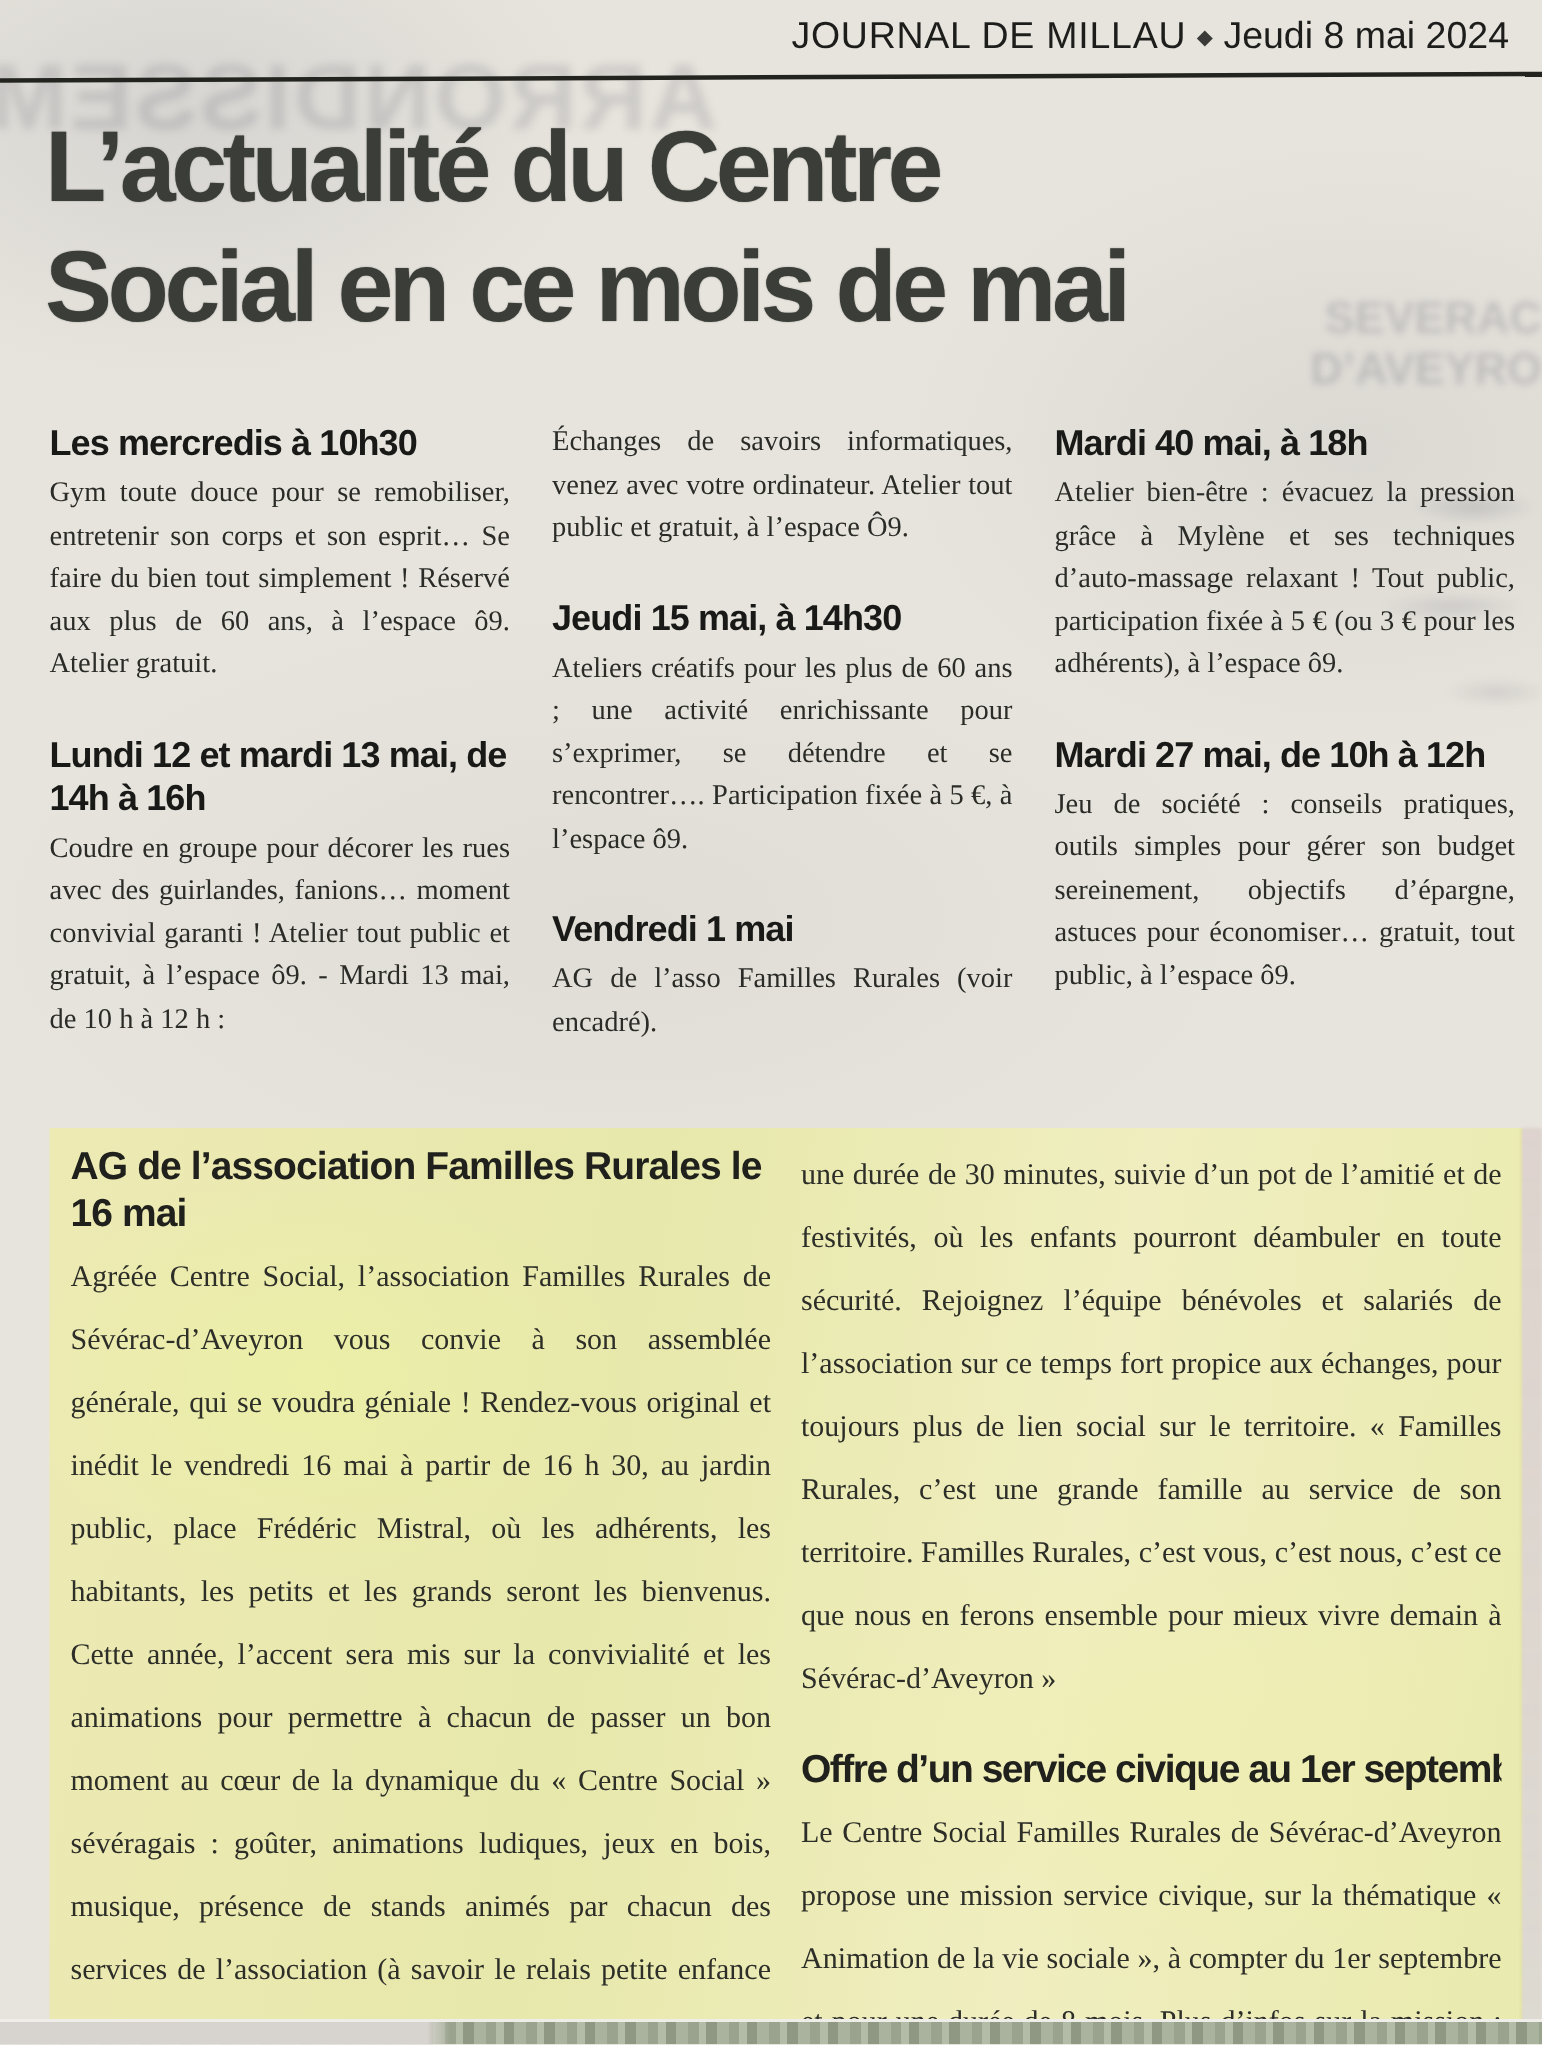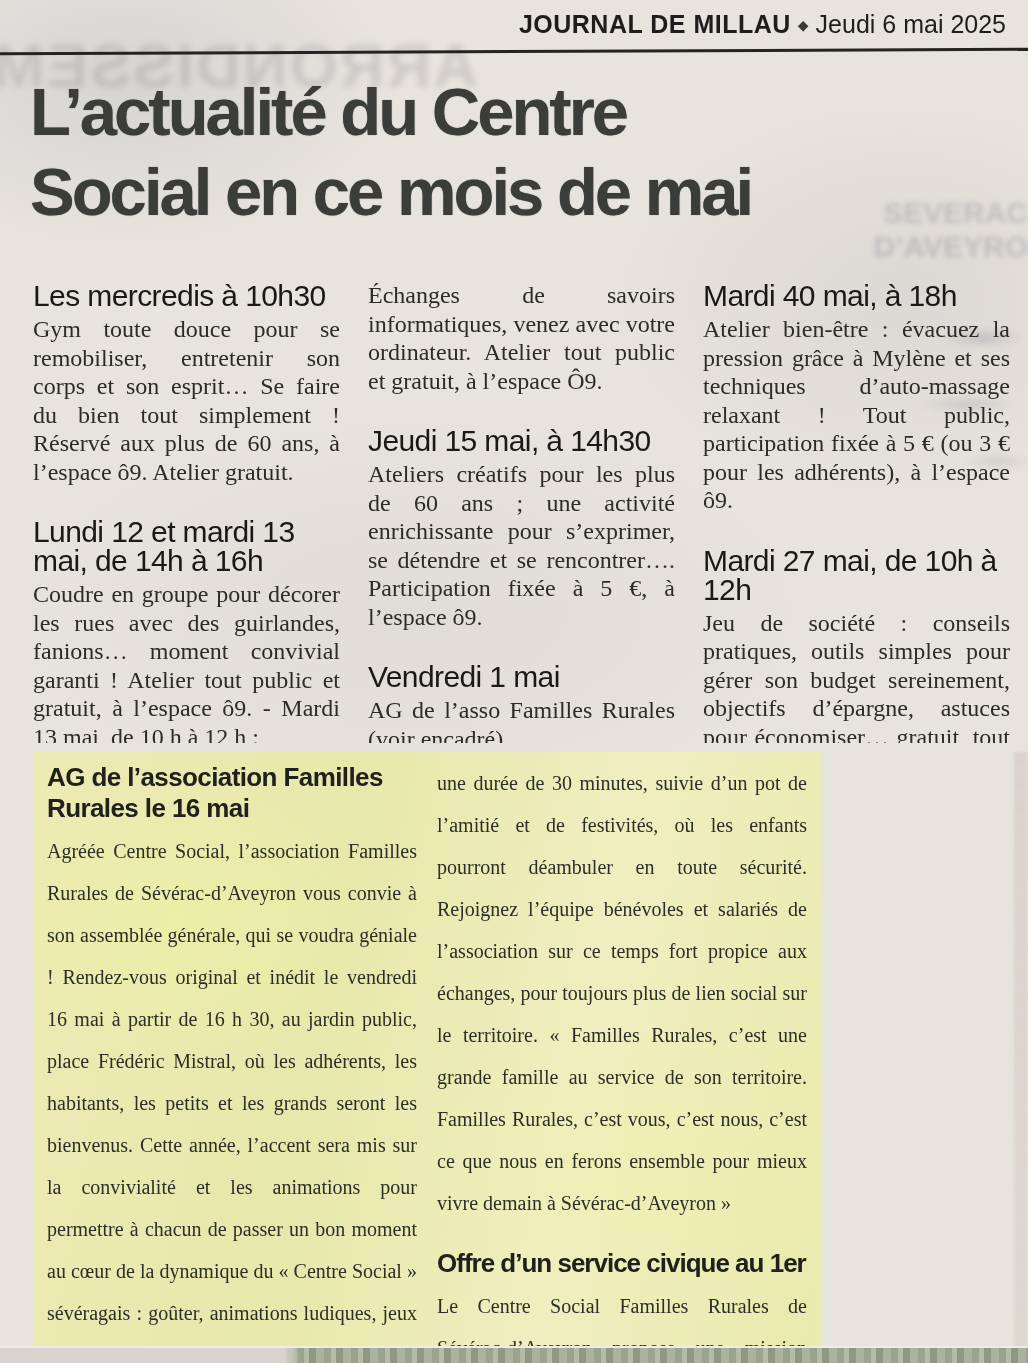--- a/index.html
+++ b/index.html
@@ -14,54 +14,54 @@
       #e7e4dd;
     font-family:"Liberation Serif", serif;
     color:#2b2c28;
   }
   
   .masthead{
     position:absolute; top:10px; right:22px;
     font-family:"Liberation Sans", sans-serif;
     font-size:25px; color:#1d1e1c; white-space:nowrap;
   }
-  .masthead .paper{font-weight:700; letter-spacing:.5px;text-align:center;}
+  .masthead .paper{font-weight:400; letter-spacing:.5px;text-align:center;}
   .masthead .diamond{font-size:14px; vertical-align:3px; margin:0 7px; color:#3a3b38;}
   .header-rule{
     position:absolute; top:50px; left:-6px; width:1040px; height:2.5px;
     background:#23241f; transform:rotate(-0.25deg);
   }
   
   .headline{
     position:absolute; top:72px; left:30px; width:960px;
     font-family:"Liberation Sans", sans-serif;
     font-weight:700; font-size:67px; line-height:80px;
     letter-spacing:-3px; color:#3a3d38;
     text-shadow:0 0 1px rgba(58,61,56,.55);
   }
   
   .agenda{
     position:absolute; top:281px; left:33px; width:978px; height:462px;
     display:flex; gap:28px; overflow:hidden;
   }
   .agenda .col{width:307px; overflow:hidden;}
   .event-h{
-    font-family:"Liberation Sans", sans-serif; font-weight:400;
-    font-size:30px; line-height:29px; letter-spacing:-.6px;
+    font-family:"Liberation Sans", sans-serif; font-weight:700;
+    font-size:24px; line-height:29px; letter-spacing:-.6px;
     color:#191a17; margin:0 0 5px 0;
   }
   .event-h.later{margin-top:31px;}
   .event-p{
-    font-size:24px; line-height:28.5px; margin:0;
+    font-size:19px; line-height:28.5px; margin:0;
     text-align:justify; hyphens:auto; -webkit-hyphens:auto;
     color:#2b2c28;
   }
   
   .hbox{
-    position:absolute; top:752px; left:33px; width:788px; height:596px;
+    position:absolute; top:752px; left:33px; width:982px; height:596px;
     padding:10px 14px 0 14px; box-sizing:border-box;
     display:flex; gap:20px; overflow:hidden;
     background:
       radial-gradient(ellipse 300px 200px at 18% 28%, rgba(236,244,160,.55), transparent 70%),
       radial-gradient(ellipse 340px 220px at 75% 70%, rgba(240,240,170,.45), transparent 70%),
       linear-gradient(100deg, #edeab4, #e7e8ab 38%, #f0eec0 68%, #e9eaae);
   }
   .hbox .bcol{width:470px; overflow:hidden;}
   .box-h{
     font-family:"Liberation Sans", sans-serif; font-weight:700;
@@ -106,21 +106,21 @@
 </head>
 <body>
 
 <div class="page">
 
   <div class="ghost ghost-tl">ARRONDISSEME</div>
   <div class="ghost ghost-r1">SEVERAC D’AVEYRO</div>
   <div class="ghost-blob"></div>
 
   <div class="masthead">
-    <span class="paper">JOURNAL DE MILLAU</span><span class="diamond">◆</span><span class="date">Jeudi 6 mai 2025</span>
+    <span class="paper">JOURNAL DE MILLAU</span><span class="diamond">◆</span><span class="date">Jeudi 8 mai 2024</span>
   </div>
   <div class="header-rule"></div>
 
   <h1 class="headline" style="margin:0;">
     <span style="display:block;">L’actualité du Centre</span>
     <span style="display:block;">Social en ce mois de mai</span>
   </h1>
 
   <div class="agenda">
     <div class="col">

